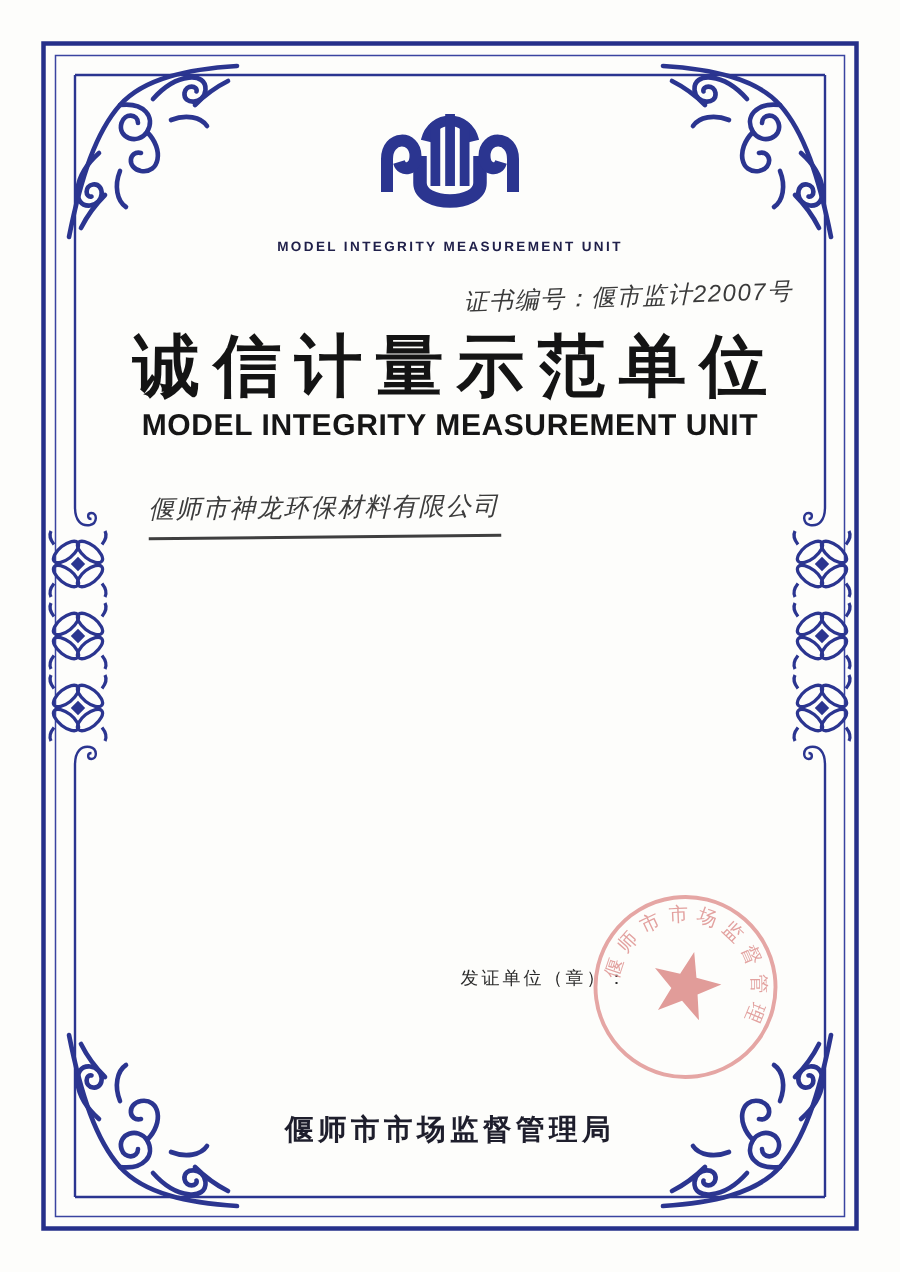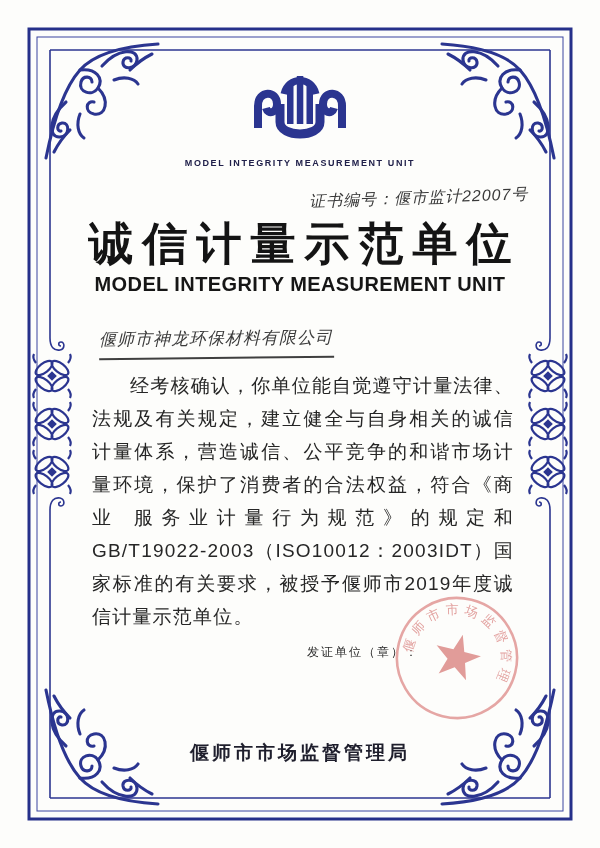--- a/index.html
+++ b/index.html
@@ -155,21 +155,20 @@
 
   <div class="cert-no">
     <span>证书编号：</span><span>偃市监计22007号</span>
   </div>
 
   <h1 class="title-zh">诚信计量示范单位</h1>
   <h2 class="title-en">MODEL INTEGRITY MEASUREMENT UNIT</h2>
 
   <div class="recipient">偃师市神龙环保材料有限公司</div>
 
-  <p class="body-par">经考核确认，你单位能自觉遵守计量法律、法规及有关规定，建立健全与自身相关的诚信计量体系，营造诚信、公平竞争的和谐市场计量环境，保护了消费者的合法权益，符合《商业 服务业计量行为规范》的规定和GB/T19022-2003（ISO10012：2003IDT）国家标准的有关要求，被授予偃师市2019年度诚信计量示范单位。</p>
 
   <div class="issuer-label">发证单位（章）：</div>
 
   <svg class="seal" viewBox="-76 -76 152 152" xmlns="http://www.w3.org/2000/svg">
     <g transform="rotate(14)">
       <circle cx="0" cy="0" r="60" fill="none" stroke="#e09391" stroke-width="2.6"></circle>
       <polygon points="0,-24 5.6,-7.7 22.8,-7.4 9,2.9 14.1,19.4 0,9.5 -14.1,19.4 -9,2.9 -22.8,-7.4 -5.6,-7.7" fill="#db8784"></polygon>
       <text font-size="13" fill="#dd8e8c" letter-spacing="5" font-family="Liberation Sans, sans-serif">
         <textPath href="#sealArc" startOffset="8">偃师市市场监督管理局</textPath>
       </text>

